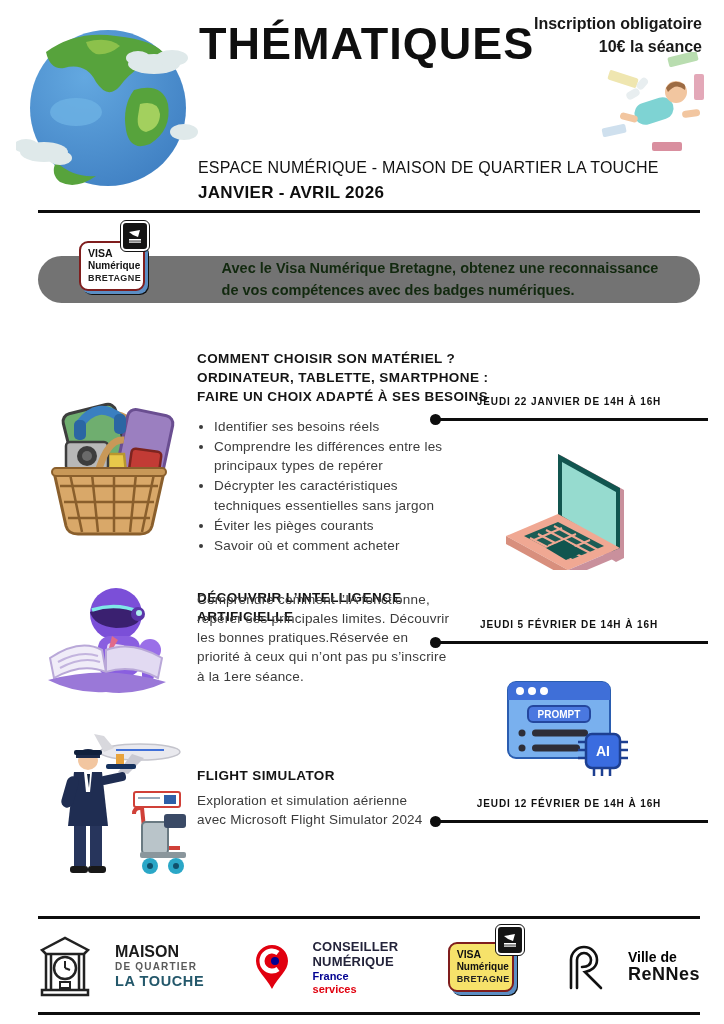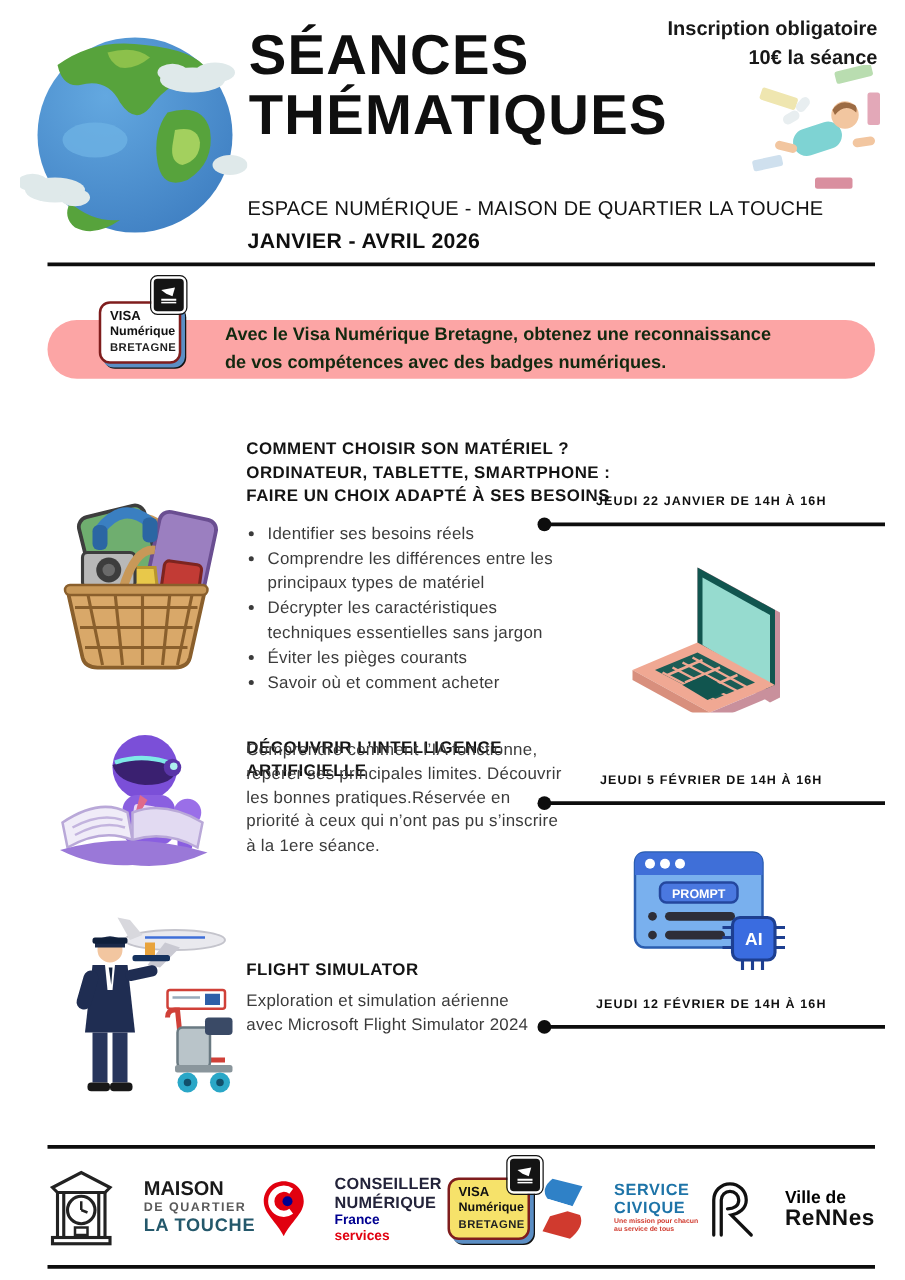--- a/index.html
+++ b/index.html
@@ -11,22 +11,22 @@
   .title{left:199px;top:20px;font-size:45px;font-weight:800;line-height:1.06;letter-spacing:1px;color:#0f0f0f;}
   .registration{right:22px;top:12px;text-align:right;font-size:16px;font-weight:600;line-height:1.45;color:#181818;}
   .subtitle{left:198px;top:159px;font-size:16px;letter-spacing:0.2px;color:#121212;}
   .period{left:198px;top:183px;font-size:17px;font-weight:800;letter-spacing:0.3px;color:#0f0f0f;}
   .rule{left:38px;width:662px;height:3px;background:#0d0d0d;}
   .rule.top{top:210px;}
   .rule.footer-top{top:916px;}
   .rule.footer-bottom{top:1012px;}
 
   
-  .banner{left:38px;top:256px;width:662px;height:47px;background:#fca5a5;border-radius:24px;
-          display:flex;align-items:center;padding-left:142px;box-sizing:border-box;}
+  .banner{left:38px;top:256px;width:662px;height:47px;background:#737373;border-radius:24px;
+          display:flex;align-items:center;padding-left:142px;box-sizing:border-box;justify-content:center;}
   .banner-text{font-size:14.5px;font-weight:700;line-height:1.45;color:#12290f;}
 
   
   .visa-badge{width:66px;height:50px;background:#fff;border:2px solid #7f1d1d;border-radius:9px;
               box-shadow:3px 3px 0 #5b8ec4,4px 4px 0 #121212;padding:4px 0 0 7px;box-sizing:border-box;}
   .visa-badge.yellow{background:#f6e26a;}
   .visa-badge .l1{font-size:10.5px;font-weight:800;line-height:1.25;color:#111;}
   .visa-badge .l2{font-size:10px;font-weight:600;line-height:1.25;color:#111;}
   .visa-badge .l3{font-size:9px;font-weight:700;letter-spacing:0.4px;line-height:1.3;color:#222;}
   .badge-chip{position:absolute;width:24px;height:26px;background:#141414;border:2px solid #fff;
@@ -85,21 +85,20 @@
         <ellipse cx="156" cy="46" rx="16" ry="8"></ellipse>
         <ellipse cx="122" cy="46" rx="12" ry="7"></ellipse>
       <ellipse cx="28" cy="140" rx="24" ry="10"></ellipse>
         <ellipse cx="10" cy="134" rx="12" ry="7"></ellipse>
         <ellipse cx="44" cy="146" rx="12" ry="7"></ellipse>
       <ellipse cx="168" cy="120" rx="14" ry="8"></ellipse>
     </g>
   </svg>
 
   <h1 class="abs title" style="margin:0">
-    <span style="display:block">SÉANCES</span>
     <span style="display:block">THÉMATIQUES</span>
   </h1>
 
   <div class="abs registration">
     <div>Inscription obligatoire</div>
     <div>10€ la séance</div>
   </div>
 
   <svg class="abs" style="right:12px;top:52px" width="112" height="102" viewBox="0 0 112 102">
     <rect x="68" y="2" width="30" height="10" rx="2" fill="#b9ddb0" transform="rotate(-14 83 7)"></rect>
@@ -143,21 +142,21 @@
 
   <div class="abs session-title" style="top:349px">
     <div>COMMENT CHOISIR SON MATÉRIEL ?</div>
     <div>ORDINATEUR, TABLETTE, SMARTPHONE :</div>
     <div>FAIRE UN CHOIX ADAPTÉ À SES BESOINS</div>
   </div>
 
   <div class="abs body-text" style="top:417px;width:256px">
     <ul class="bullets">
       <li>Identifier ses besoins réels</li>
-      <li>Comprendre les différences entre les principaux types de matériel</li>
+      <li>Comprendre les différences entre les principaux types de repérer</li>
       <li>Décrypter les caractéristiques techniques essentielles sans jargon</li>
       <li>Éviter les pièges courants</li>
       <li>Savoir où et comment acheter</li>
     </ul>
   </div>
 
   <div class="abs date-block" style="top:396px">
     <div class="date-label">JEUDI 22 JANVIER DE 14H À 16H</div>
     <div class="date-rule">
       <span class="dot"></span>
@@ -334,33 +333,20 @@
       </div>
       <div class="badge-chip footer-chip">
         <svg width="16" height="16" viewBox="0 0 16 16">
             <path d="M2 4 L13 2 L11 9 L6 7 Z" fill="#fff"></path>
             <rect x="2" y="11" width="12" height="1.6" fill="#fff"></rect>
             <rect x="2" y="13.5" width="12" height="1.2" fill="#fff"></rect>
           </svg>
       </div>
     </div>
 
-    <div class="logo">
-      <svg width="40" height="52" viewBox="0 0 40 52">
-        <path d="M14 2 L38 8 L30 24 L10 18 Q4 10 14 2Z" fill="#2f81c7"></path>
-        <path d="M10 18 L30 24 Q36 32 26 40 L10 36 Q2 28 10 18Z" fill="#ffffff"></path>
-        <path d="M26 28 L36 31 Q40 40 28 50 L6 44 L12 32 Z" fill="#d03a2e"></path>
-      </svg>
-      <div class="sc-text">
-        <div class="s1">SERVICE</div>
-        <div class="s1">CIVIQUE</div>
-        <div class="tag">Une mission pour chacun</div>
-        <div class="tag">au service de tous</div>
-      </div>
-    </div>
 
     <div class="logo">
       <svg width="42" height="46" viewBox="0 0 42 46">
         <g fill="none" stroke="#111" stroke-width="2.6" stroke-linecap="round">
           <path d="M8 44 V16 a13 13 0 0 1 26 0 c0 7-6 11-12 12 l16 16"></path>
           <path d="M14 44 V16 a7 7 0 0 1 14 0 c0 5-4 7-9 7"></path>
         </g>
       </svg>
       <div class="rennes-text">
         <div class="r1">Ville de</div>

